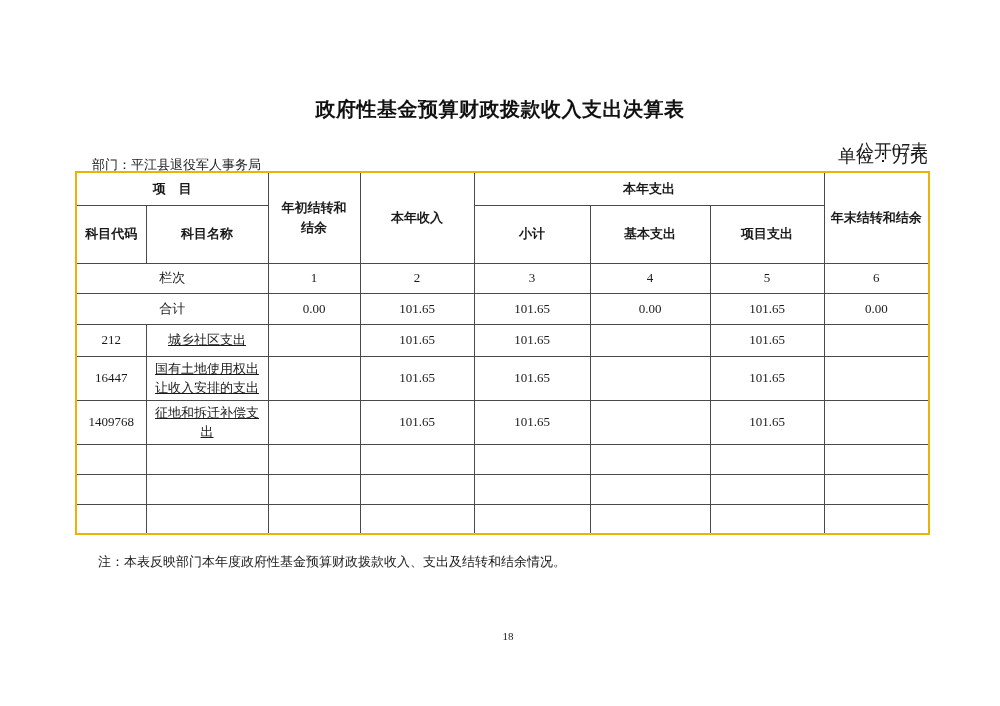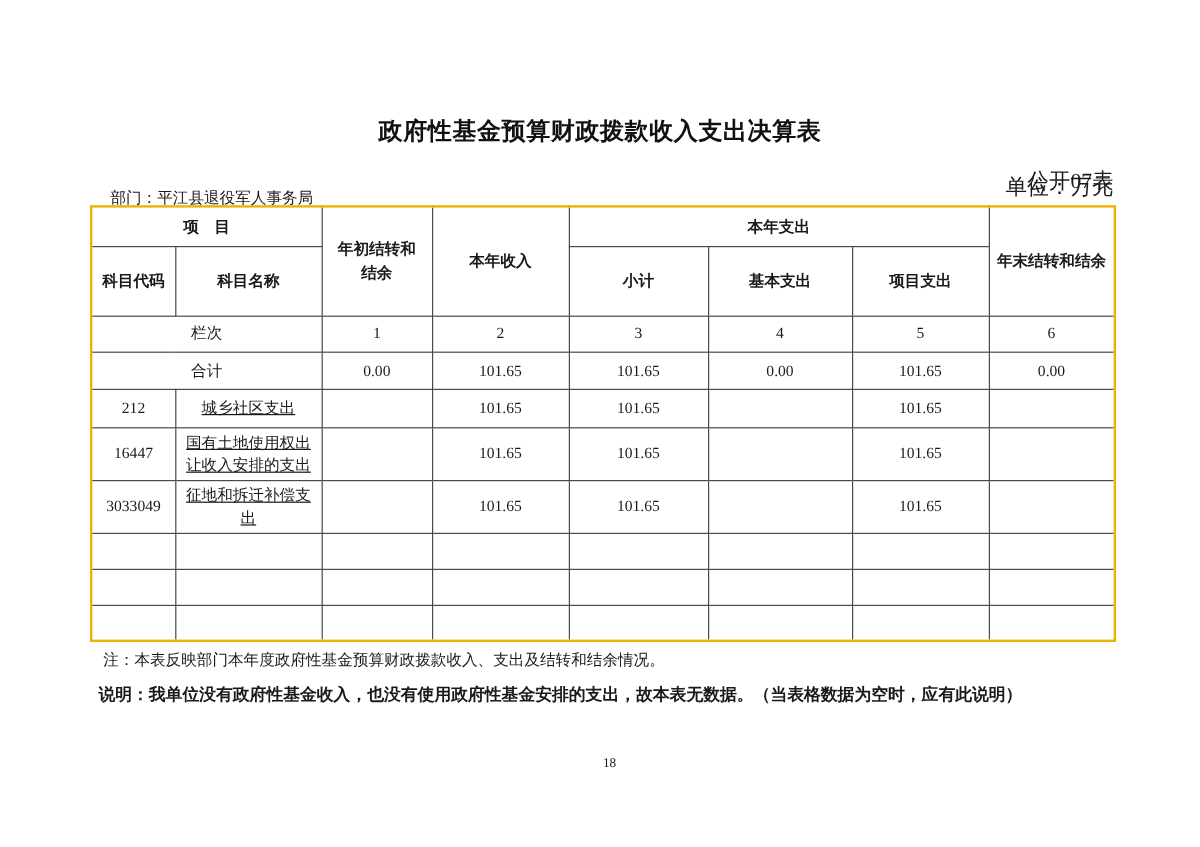--- a/index.html
+++ b/index.html
@@ -58,21 +58,21 @@
   tr.r-total { height: 31px; }
   tr.r-d0 { height: 32px; }
   tr.r-d1 { height: 41px; }
   tr.r-d2 { height: 41px; }
   tr.r-empty { height: 30px; }
 
   td.code { text-align: left; padding-left: 6px; margin-left: 21px; }
   td.name { text-align: left; padding-left: 5px; line-height: 1.5; text-decoration: underline; }
 
   .note {
-    position: absolute; top: 537px; left: 82px; margin: 4px;
+    position: absolute; top: 537px; left: 82px; margin: 16px;
     font-size: 13px;
   }
   .statement {
     position: absolute; top: 570px; left: 82px; margin: 0;
     font-size: 14px; font-weight: bold;
     width: 860px;
   }
   .pageno {
     position: absolute; top: 630px; left: 0; width: 100%;
     text-align: center; font-size: 11px; padding-left: 16px;
@@ -154,21 +154,21 @@
 让收入安排的支出</td>
         <td></td>
         <td>101.65</td>
         <td>101.65</td>
         <td></td>
         <td>101.65</td>
         <td></td>
       </tr>
 
       <tr class="r-d2">
-        <td class="code">3033049</td>
+        <td class="code">1409768</td>
         <td class="name preline">征地和拆迁补偿支
 出</td>
         <td></td>
         <td>101.65</td>
         <td>101.65</td>
         <td></td>
         <td>101.65</td>
         <td></td>
       </tr>
 
@@ -201,16 +201,15 @@
         <td></td>
         <td></td>
         <td></td>
         <td></td>
         <td></td>
       </tr>
     </tbody>
   </table>
 
   <p class="note">注：本表反映部门本年度政府性基金预算财政拨款收入、支出及结转和结余情况。</p>
-  <p class="statement">说明：我单位没有政府性基金收入，也没有使用政府性基金安排的支出，故本表无数据。（当表格数据为空时，应有此说明）</p>
   <div class="pageno">18</div>
 
 </div>
 
 </body></html>

